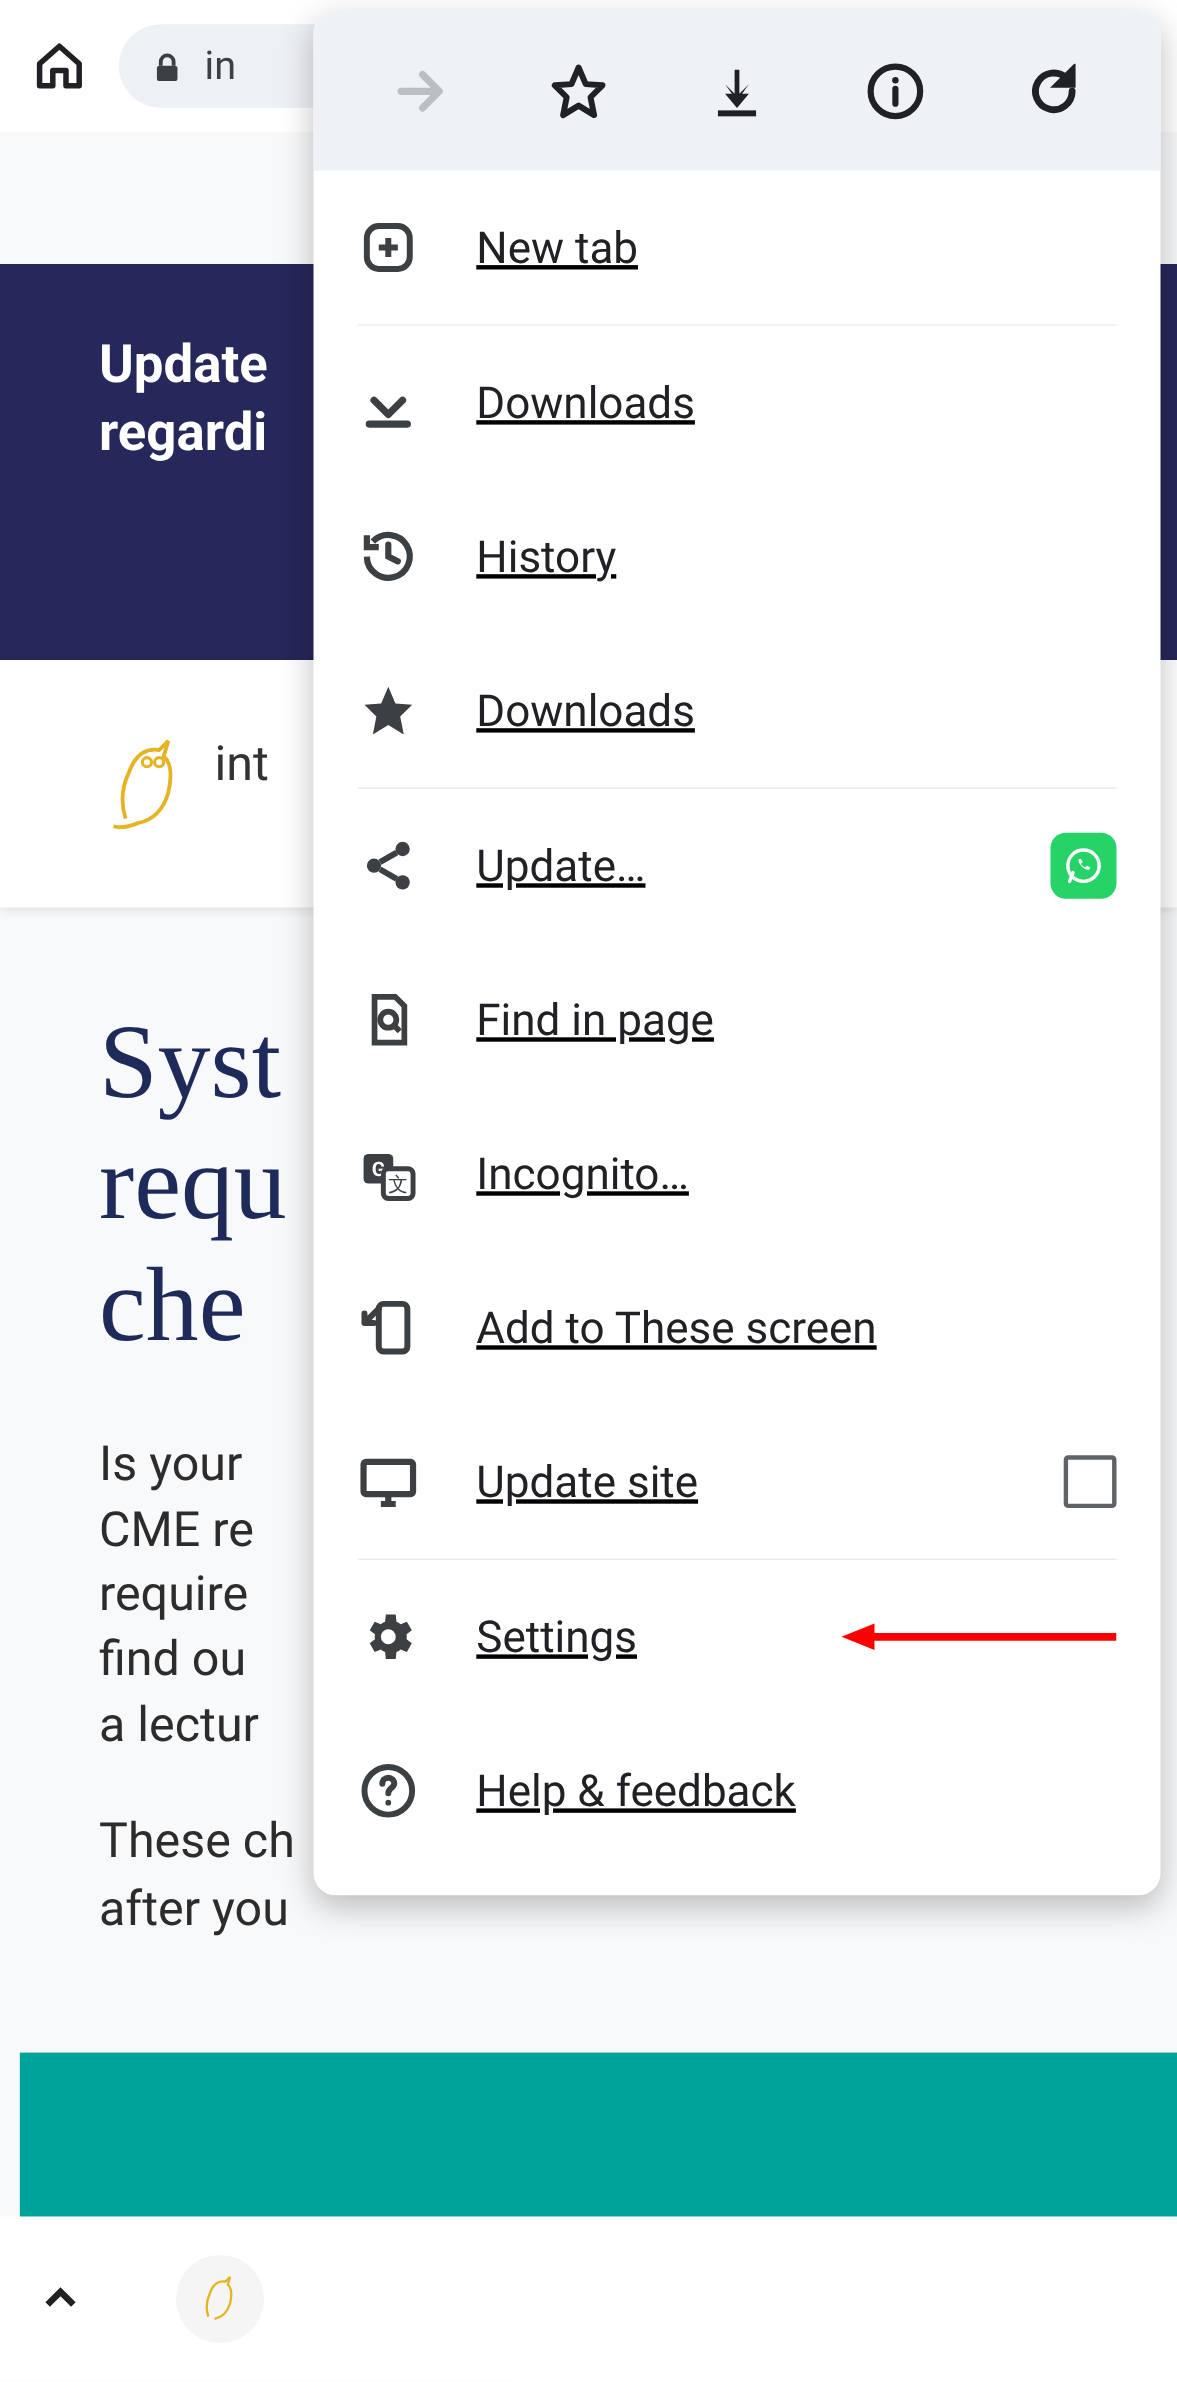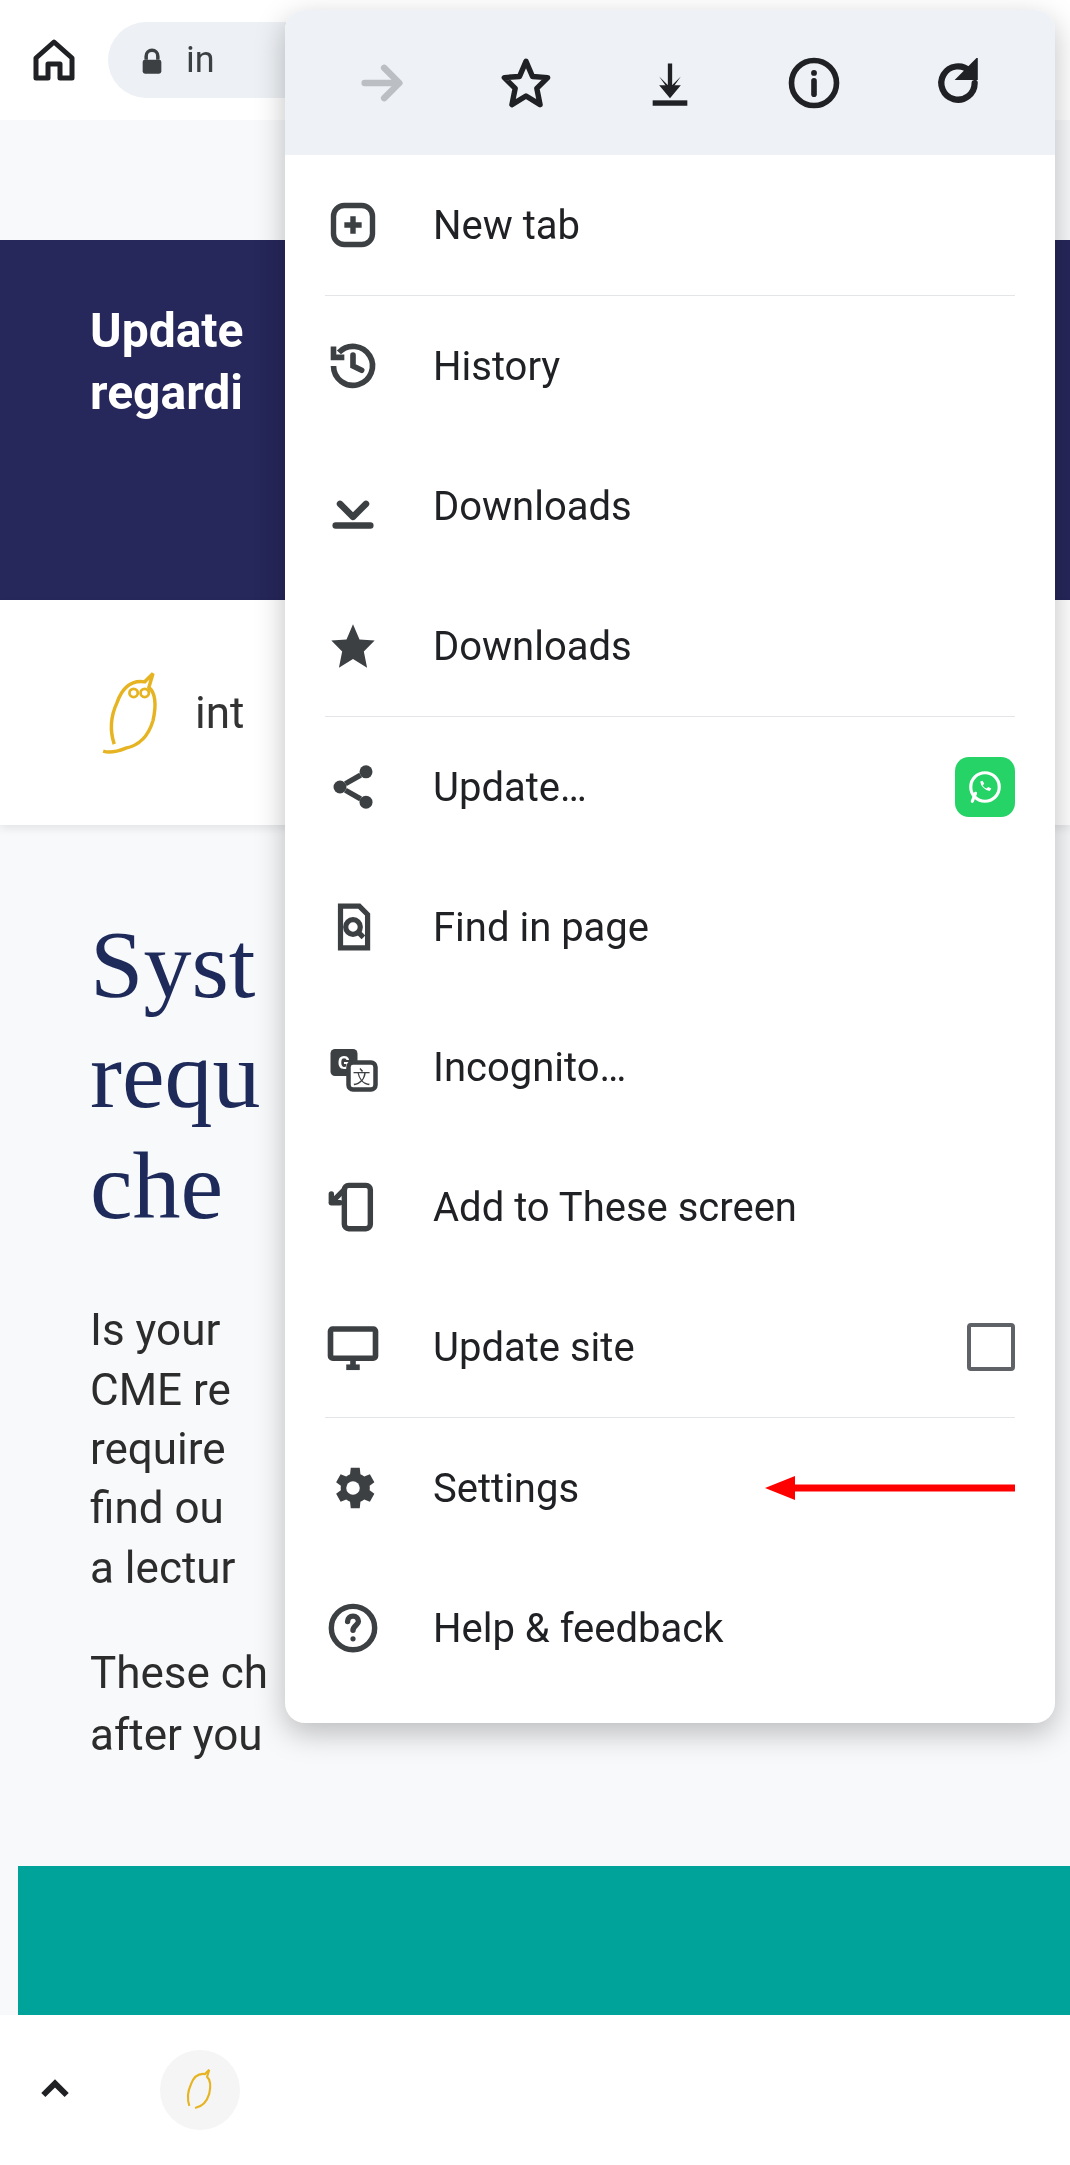--- a/index.html
+++ b/index.html
@@ -64,21 +64,21 @@
   }
   .white-strip {
     background:#fff;
     height:225px;
     display:flex;
     align-items:center;
     padding-left:100px;
     box-shadow: 0 4px 8px rgba(0,0,0,0.08);
   }
   .owl {
-    display:flex;align-items:center;gap:25px;
+    display:flex;align-items:flex-start;gap:25px;
     color:#333;font-size:44px;
   }
   .owl svg{width:70px;height:90px;}
   .heading-area {
     padding:85px 90px 0 90px;
   }
   .big-heading {
     font-family: Georgia, serif;
     font-size:96px;
     color:#1e2a5a;
@@ -131,20 +131,21 @@
     position:absolute;
     top:10px;
     left:285px;
     width:770px;
     background:#fff;
     border-radius:20px;
     box-shadow: 0 10px 30px rgba(0,0,0,0.25);
     z-index:10;
     overflow:hidden;
     padding-bottom:25px;
+    text-decoration:underline;
   }
   .menu-top {
     background:#eef1f5;
     height:145px;
     display:flex;
     align-items:center;
     justify-content: space-around;
     padding:0 25px;
   }
   .menu-top .tbtn {
@@ -305,37 +306,37 @@
         </svg>
     </div>
     <span class="label">New tab</span>
   </div>
 
 
   <div class="divider"></div>
 
   <div class="menu-item">
     <div class="micon">
+      <svg viewBox="0 0 24 24" width="52" height="52" fill="none" stroke="#3c4043" stroke-width="3" stroke-linecap="round" stroke-linejoin="round">
+          <polyline points="6,11 12,17 18,11"></polyline>
+          <line x1="4" y1="21" x2="20" y2="21"></line>
+        </svg>
+    </div>
+    <span class="label">Downloads</span>
+  </div>
+
+  <div class="menu-item">
+    <div class="micon">
       <svg viewBox="0 0 24 24" width="52" height="52" fill="none" stroke="#3c4043" stroke-width="2.6">
           <path d="M3 12 a9 9 0 1 0 2.5 -6.3"></path>
           <polyline points="3,3 3,8 8,8"></polyline>
           <polyline points="12,7 12,12 16,14" stroke-linecap="round"></polyline>
         </svg>
     </div>
     <span class="label">History</span>
-  </div>
-
-  <div class="menu-item">
-    <div class="micon">
-      <svg viewBox="0 0 24 24" width="52" height="52" fill="none" stroke="#3c4043" stroke-width="3" stroke-linecap="round" stroke-linejoin="round">
-          <polyline points="6,11 12,17 18,11"></polyline>
-          <line x1="4" y1="21" x2="20" y2="21"></line>
-        </svg>
-    </div>
-    <span class="label">Downloads</span>
   </div>
 
   <div class="menu-item">
     <div class="micon">
       <svg viewBox="0 0 24 24" width="52" height="52" fill="#3c4043">
           <polygon points="12,2 15,9 22,9.5 17,14.5 18.5,22 12,18 5.5,22 7,14.5 2,9.5 9,9"></polygon>
         </svg>
     </div>
     <span class="label">Downloads</span>
   </div>

